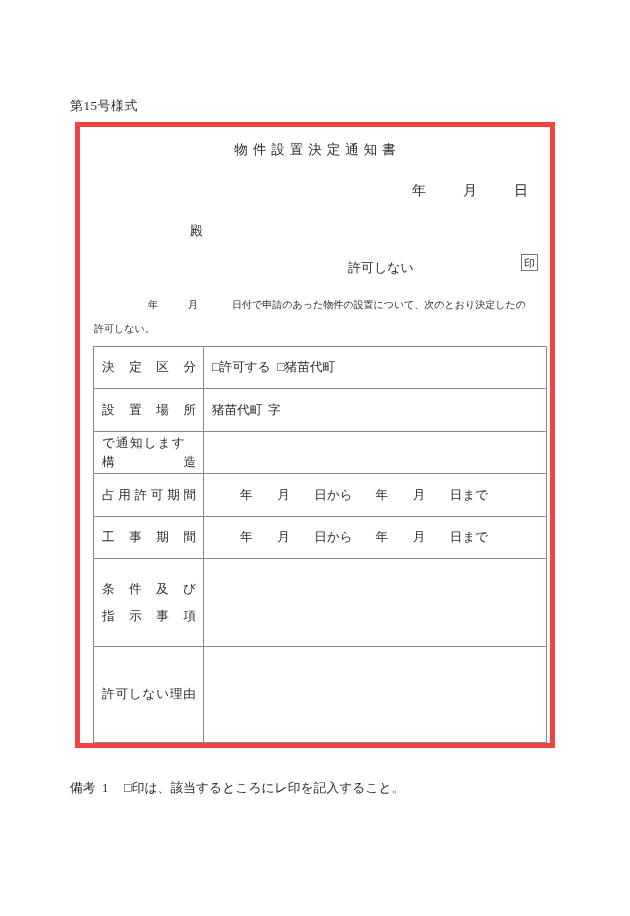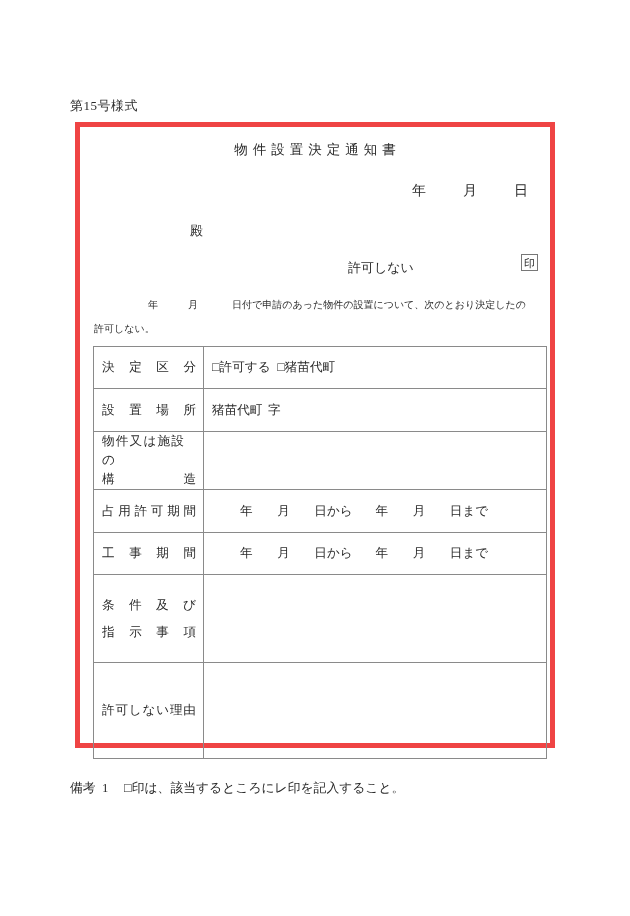--- a/index.html
+++ b/index.html
@@ -219,21 +219,21 @@
               <span>所</span>
             </span>
           </td>
           <td class="value-cell place-value">
             <span class="pv1">猪苗代町</span><span>字</span>
           </td>
         </tr>
 
         <tr style="height:42px;">
           <td class="label-cell">
-            <span class="label-2line-a">物件又は施設の</span>
+            <span class="label-2line-a">で通知します</span>
             <span class="label-2line-b">
               <span>構</span>
               <span>造</span>
             </span>
           </td>
           <td class="value-cell"></td>
         </tr>
 
         <tr style="height:43px;">
           <td class="label-cell">

